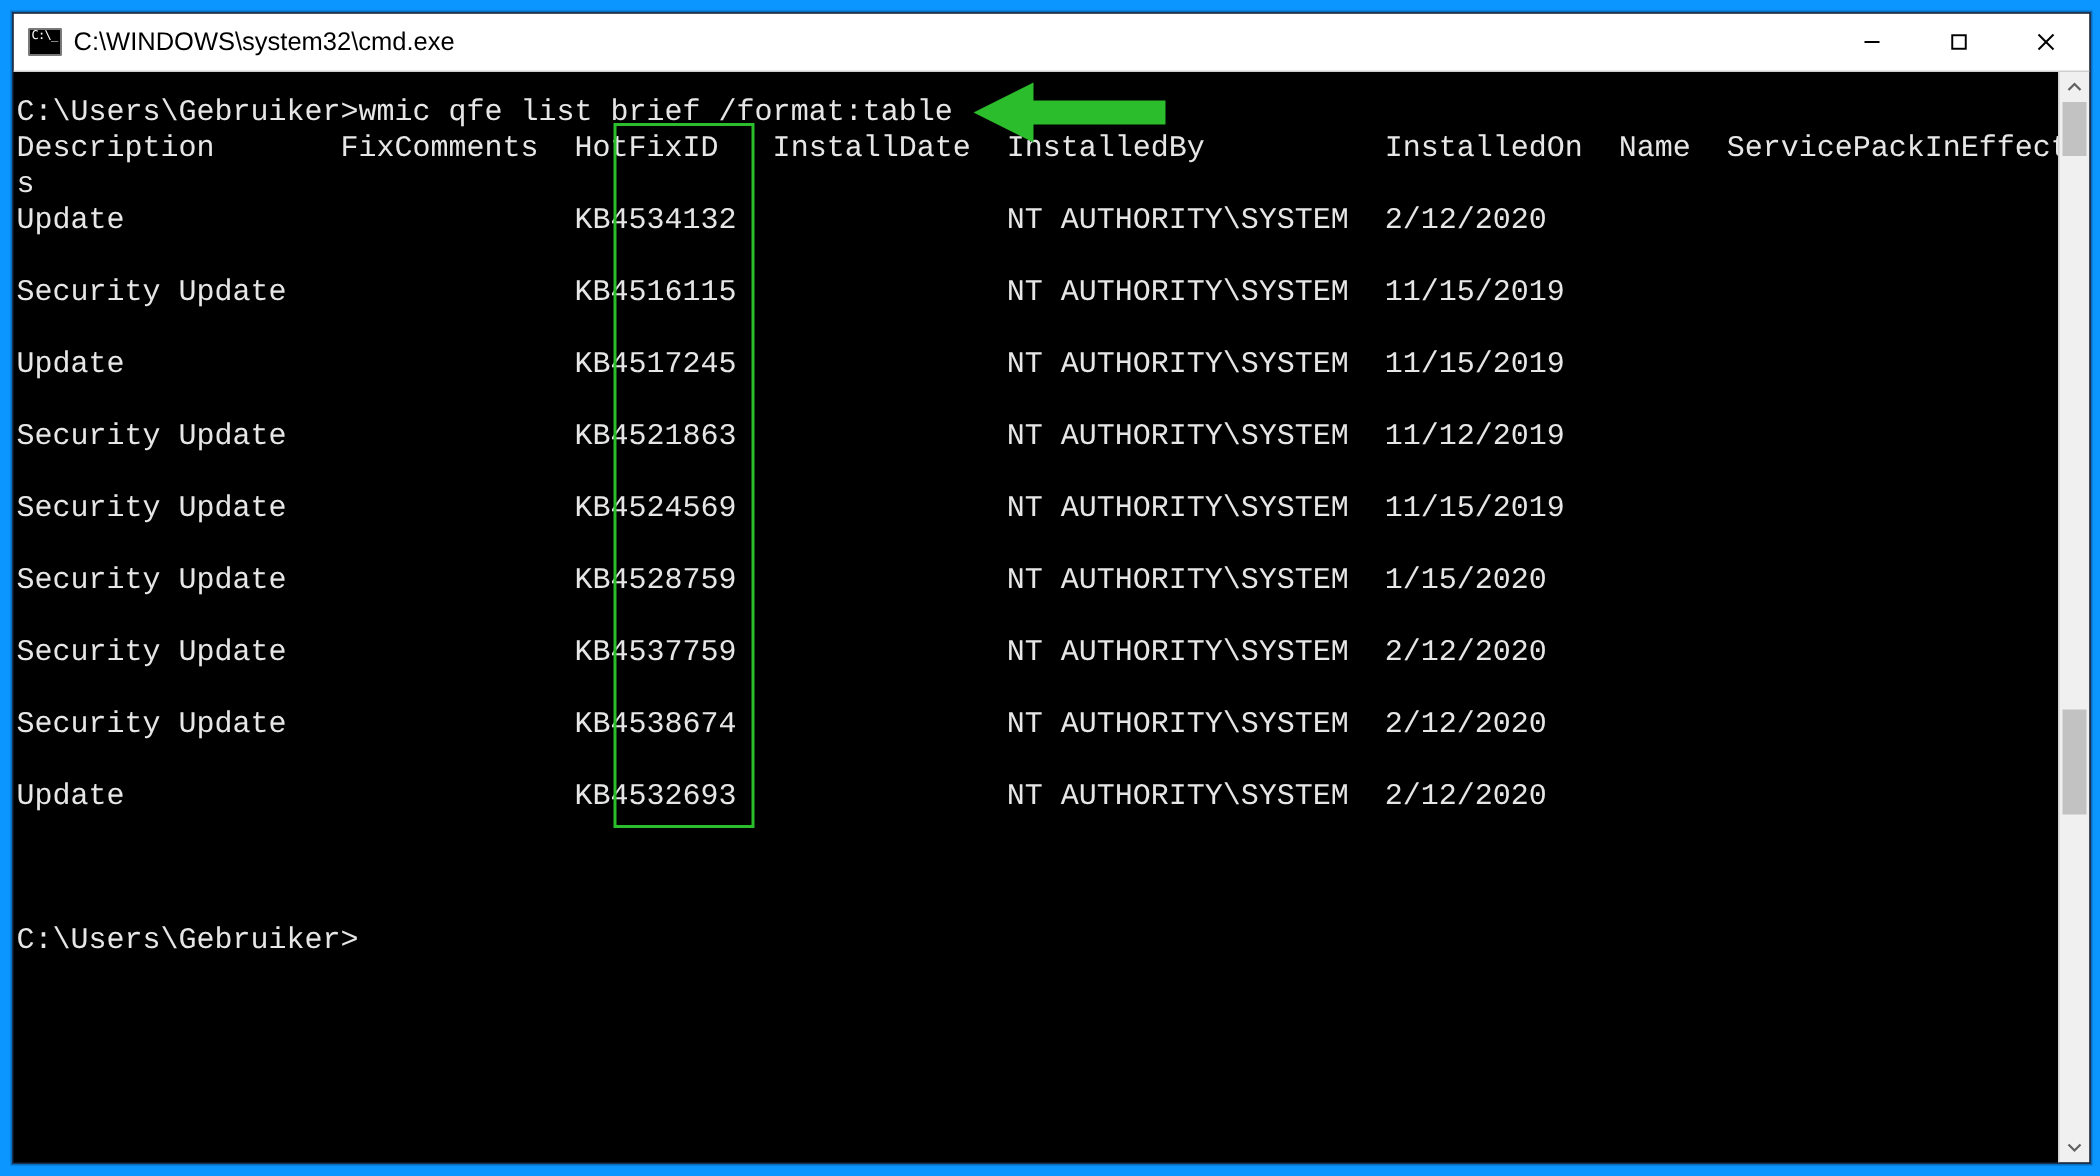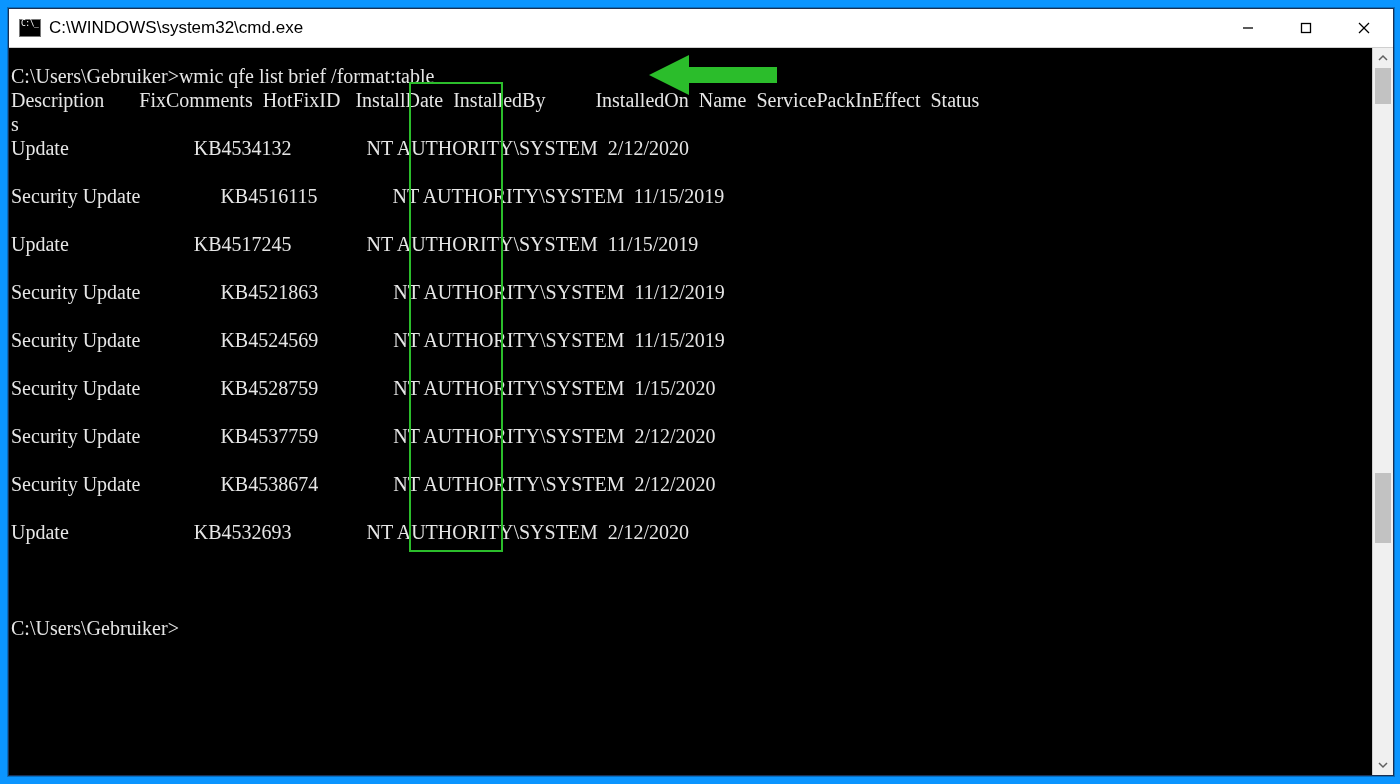--- a/index.html
+++ b/index.html
@@ -79,21 +79,21 @@
   .content-wrap {
     flex: 1 1 auto;
     display: flex;
     position: relative;
     min-height: 0;
   }
   .terminal {
     flex: 1 1 auto;
     background: #000;
     color: #e6e6e6;
-    font-family: Liberation Serif, serif;
+    font-family: Liberation Mono, monospace;
     font-size: 20px;
     line-height: 24px;
     padding: 16px 0 0 2px;
     white-space: pre;
     overflow: hidden;
     position: relative;
   }
   .terminal .row {
     height: 24px;
   }

